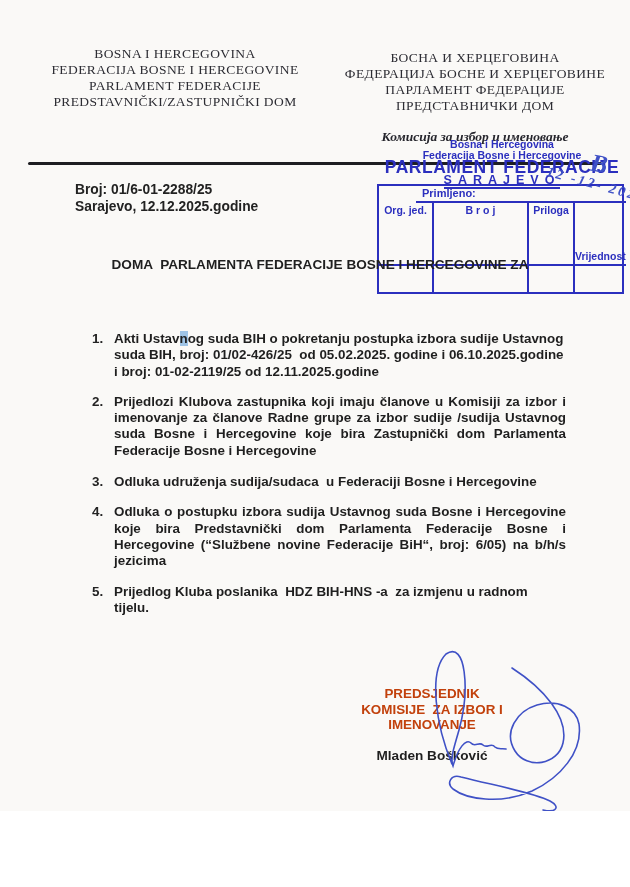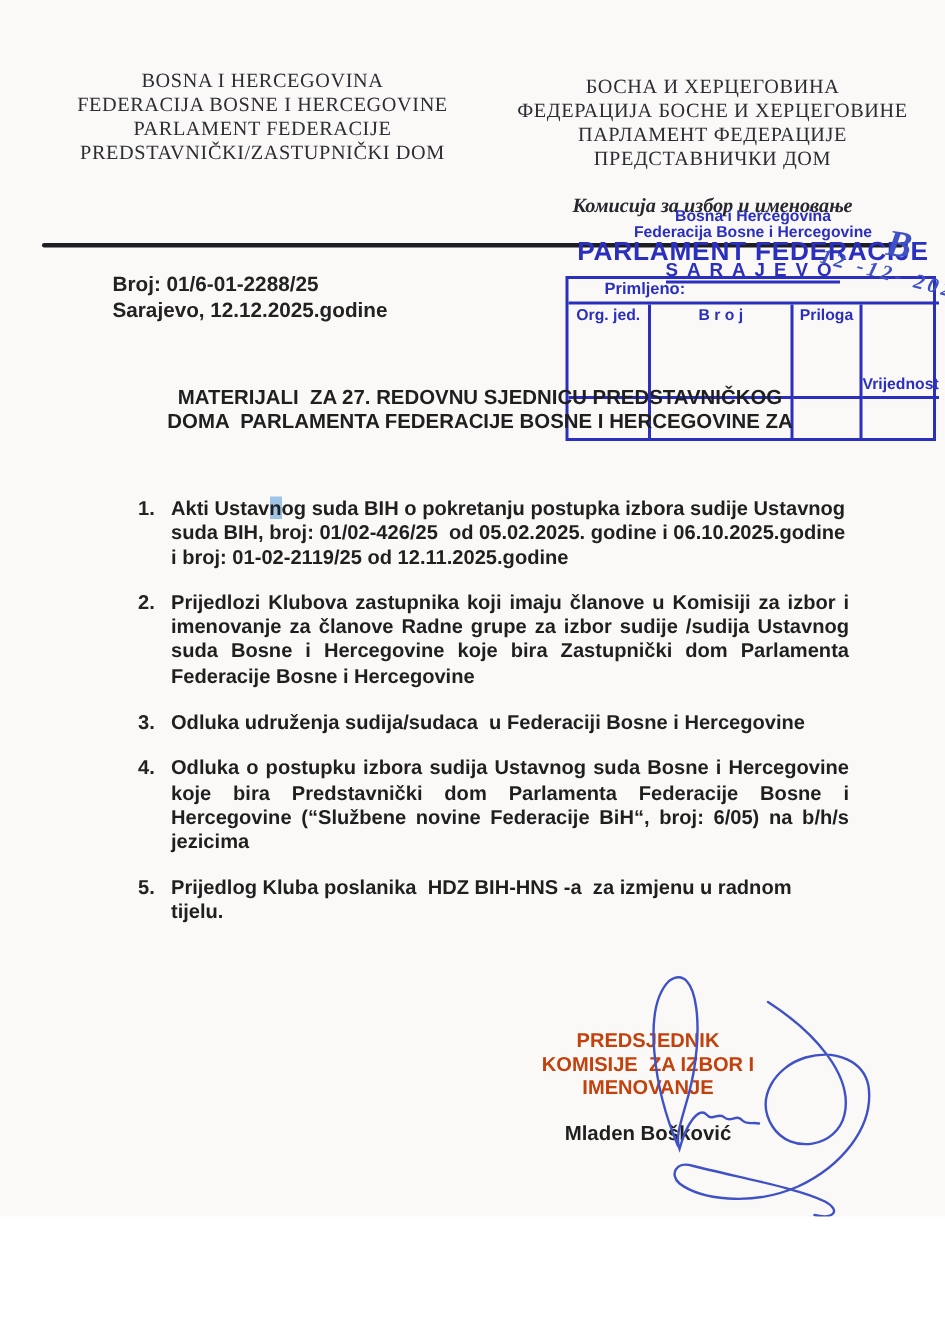--- a/index.html
+++ b/index.html
@@ -35,21 +35,21 @@
   .stamp-city .cityspan{border-bottom:2px solid #2b2fbe;padding-bottom:0px;}
   .stamp-table{
     left:377px;top:184px;width:243px;
     border:2px solid #2b2fbe;
     display:grid;
     grid-template-columns:55px 95px 46px 1fr;
     grid-auto-rows:auto;
     font-weight:700;color:#2b2fbe;
     background:rgba(255,255,255,.0);
   }
-  .st-received{grid-column:1 / 5;font-size:11px;line-height:15px;padding-left:24px;border-bottom:2px solid #2b2fbe;}
+  .st-received{grid-column:1 / 5;font-size:11px;line-height:15px;padding-left:6px;border-bottom:2px solid #2b2fbe;margin-left:37px;}
   .st-h{font-size:10.5px;line-height:15px;text-align:center;border-bottom:2px solid #2b2fbe;border-right:2px solid #2b2fbe;}
   .st-h:nth-child(5){border-right:none;margin-top:46px;}
   .st-c{height:26px;border-right:2px solid #2b2fbe;}
   .st-c:last-child{border-right:none;}
 
   .hand{color:#3f51c6;font-family:"Liberation Serif", serif;font-style:italic;font-weight:700;z-index:4;}
   .hand-date{left:549px;top:164px;font-size:14px;letter-spacing:2.5px;transform:rotate(15deg);transform-origin:left top;white-space:nowrap;}
   .hand-mark{left:591px;top:150px;font-size:25px;transform:rotate(9deg);}
 
   
@@ -116,21 +116,20 @@
 
   <div class="abs hand hand-date">12 -12- 2025</div>
   <div class="abs hand hand-mark">B</div>
 
   <div class="abs ref">
     <div>Broj: 01/6-01-2288/25</div>
     <div>Sarajevo, 12.12.2025.godine</div>
   </div>
 
   <div class="abs title center">
-    <div class="prews">MATERIJALI  ZA 27. REDOVNU SJEDNICU PREDSTAVNIČKOG</div>
     <div class="prews">DOMA  PARLAMENTA FEDERACIJE BOSNE I HERCEGOVINE ZA</div>
   </div>
 
   <div class="abs items">
 
     <div class="item">
       <div class="item-num">1.</div>
       <div class="item-text prews"><span>Akti Ustav</span><span class="hl">n</span><span>og suda BIH o pokretanju postupka izbora sudije Ustavnog suda BIH, broj: 01/02-426/25  od 05.02.2025. godine i 06.10.2025.godine i broj: 01-02-2119/25 od 12.11.2025.godine</span></div>
     </div>
 

